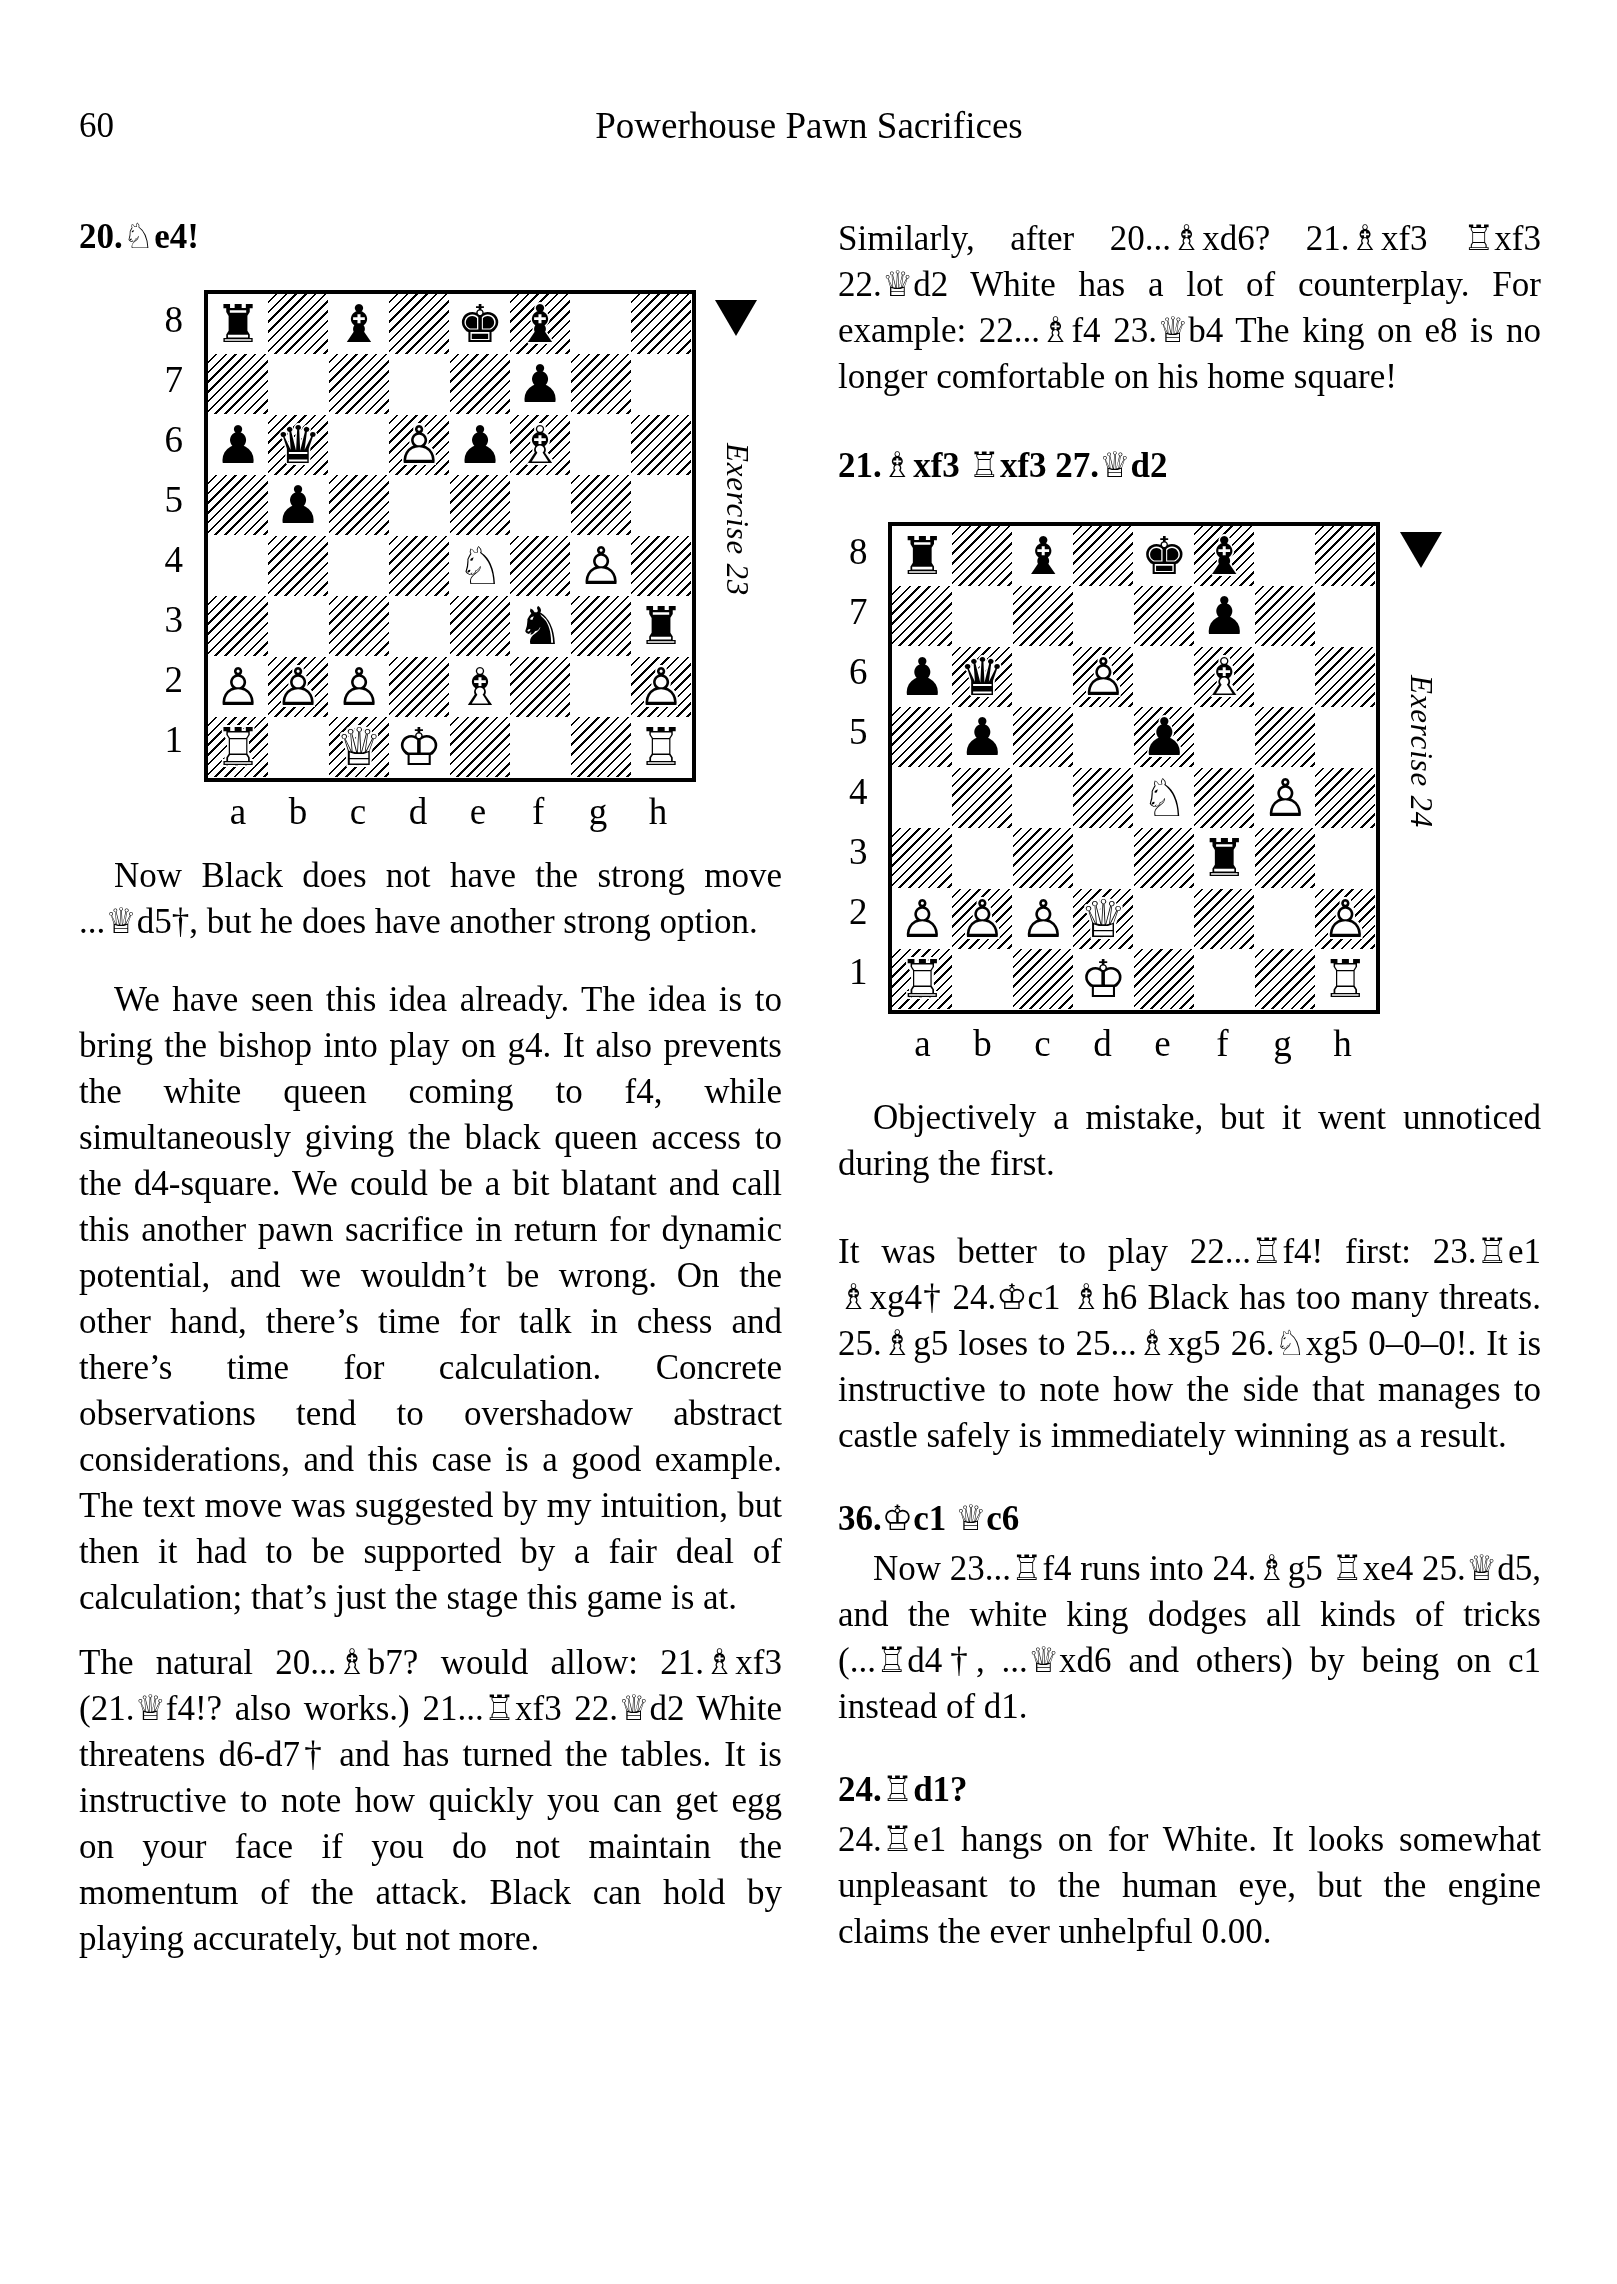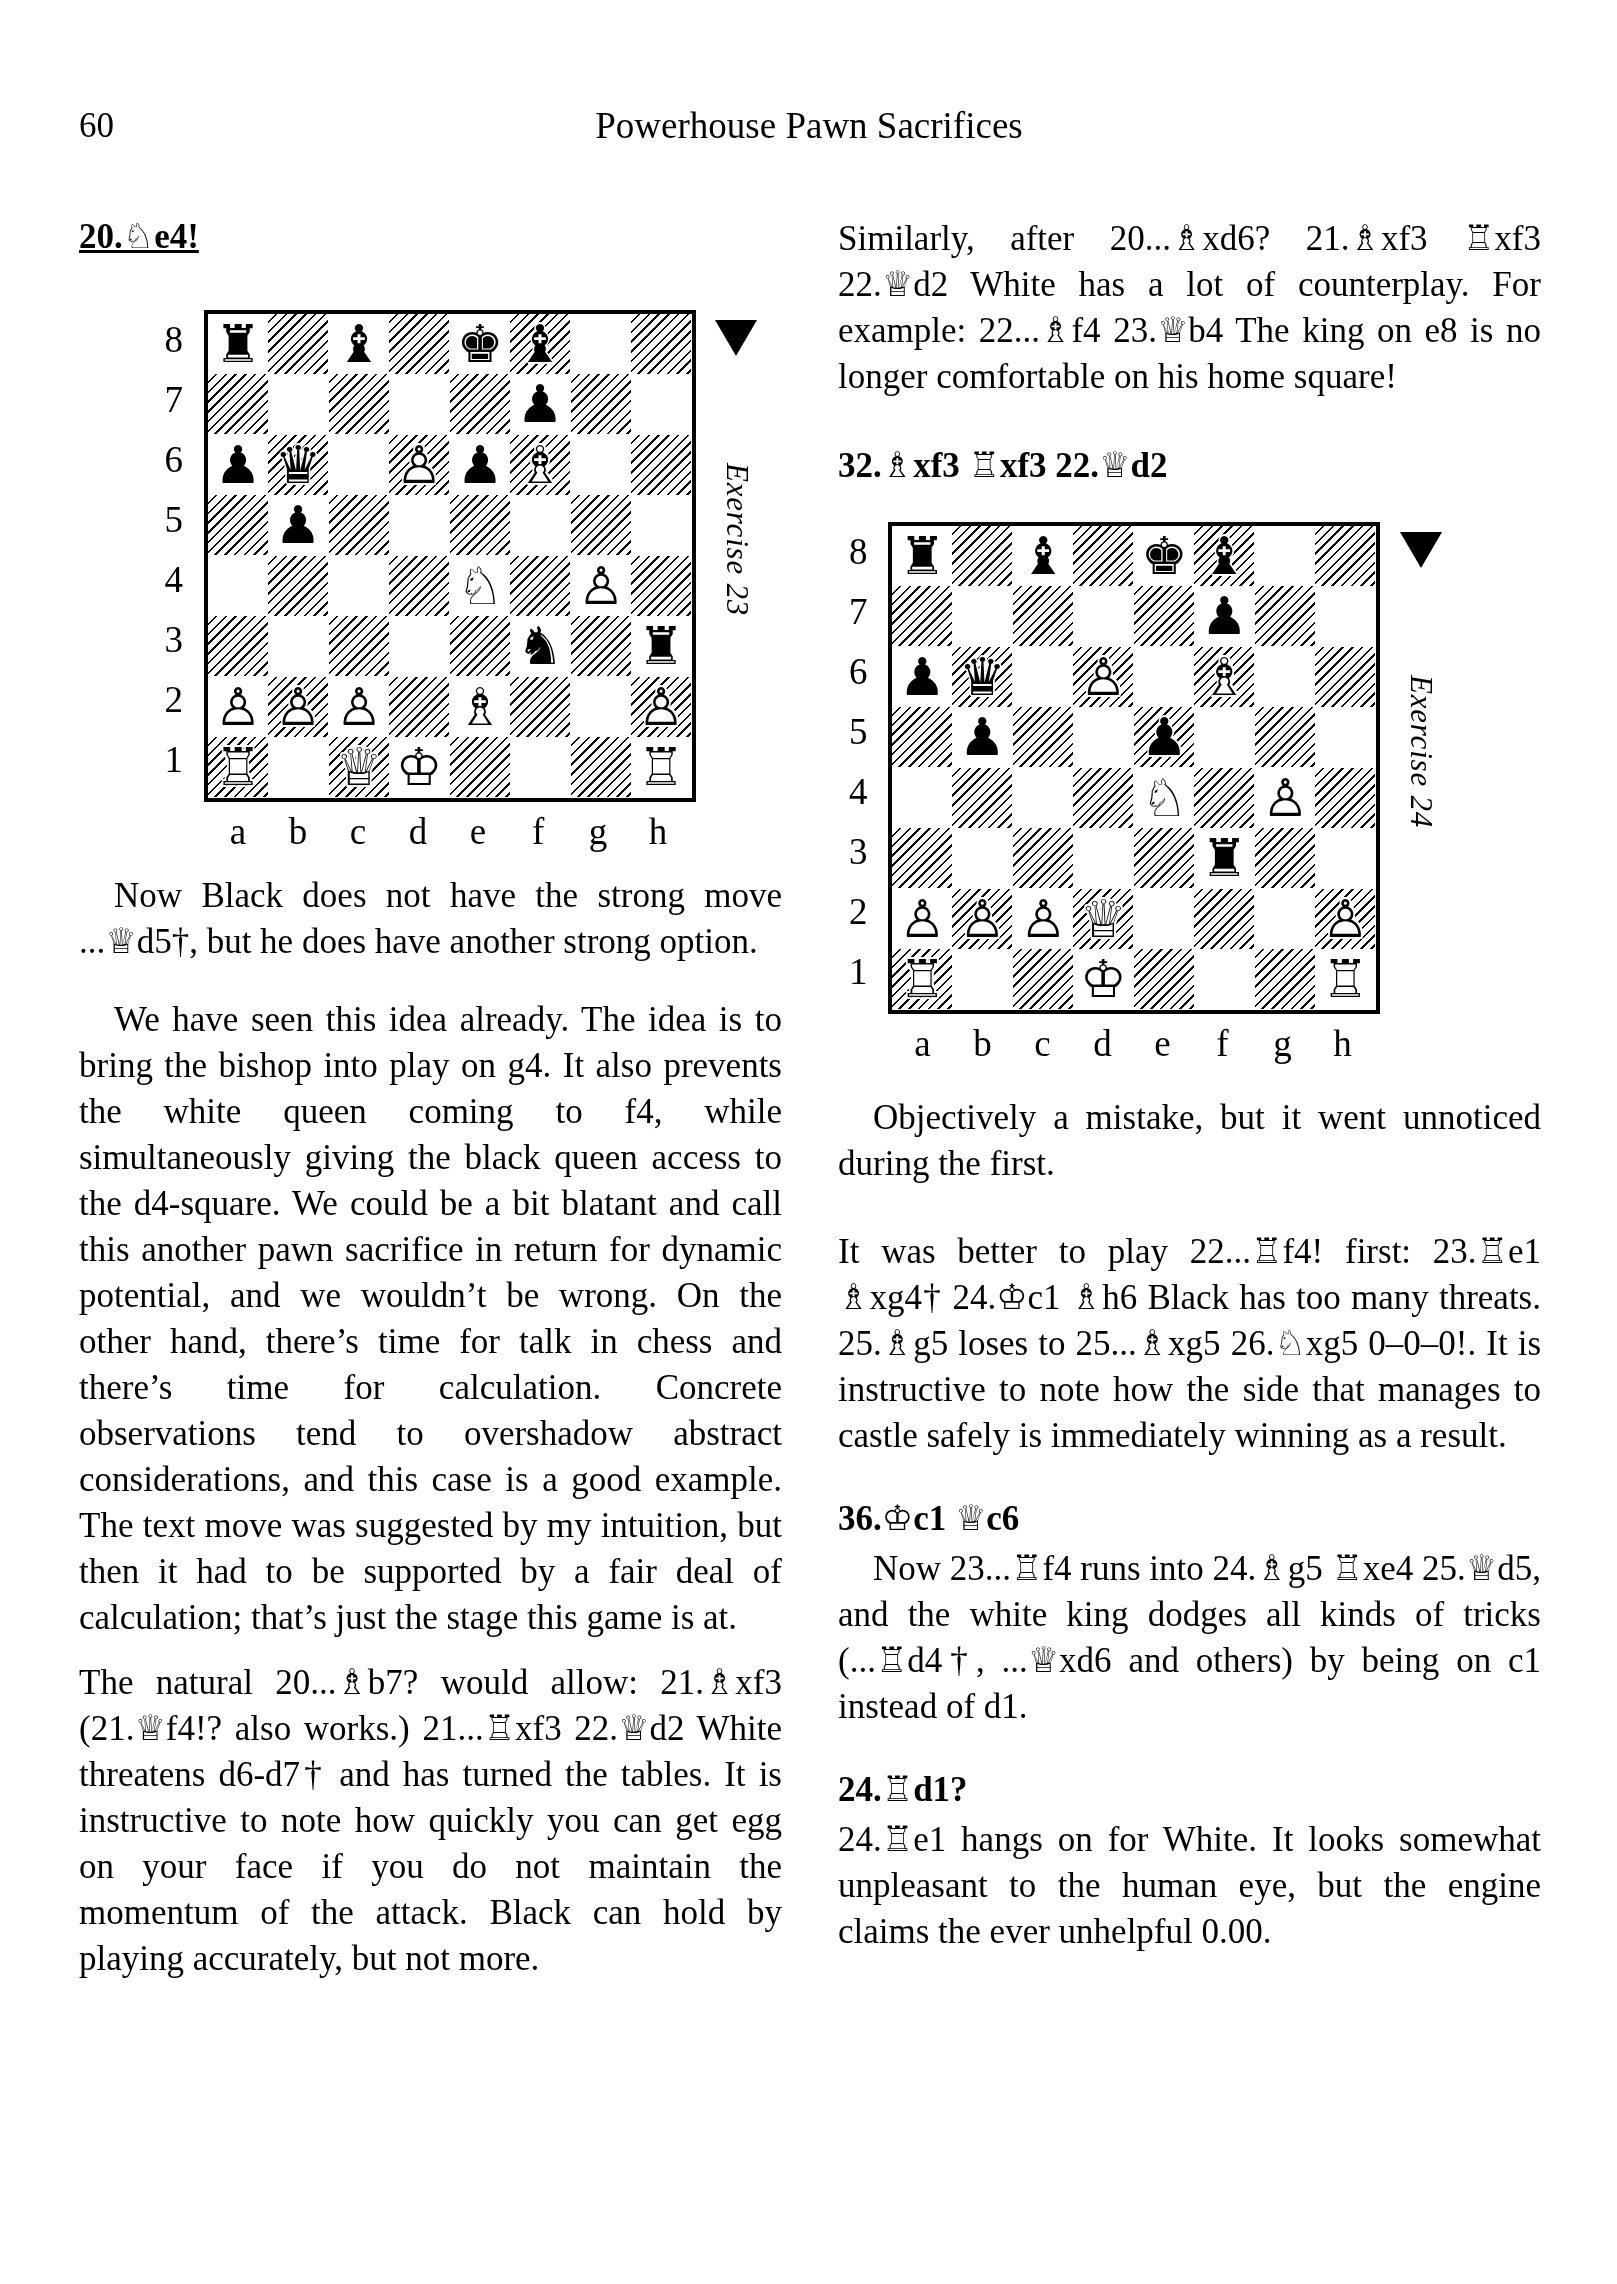--- a/index.html
+++ b/index.html
@@ -20,21 +20,21 @@
   .col.right{left:838px;}
 
   h3{font-size:35px;line-height:42px;font-weight:bold;margin:0;}
   p{font-size:35px;line-height:46px;margin:0;text-align:justify;}
   p.ind{text-indent:35px;}
 
   
   .mb8{margin-bottom:6.4px;} .mb10{margin-bottom:8px;} .mb24{margin-bottom:19.3px;}
   .mb26{margin-bottom:21px;} .mb38{margin-bottom:31px;} .mb40{margin-bottom:32px;}
   .mb44{margin-bottom:35px;} .mb48{margin-bottom:39px;} .mb52{margin-bottom:42px;}
-  .mb56{margin-bottom:45px;} .mb64{margin-bottom:52px;text-decoration:underline;}
+  .mb56{margin-bottom:45px;} .mb64{margin-bottom:32px;}
 
   
   .diagram{display:flex;}
   .diagram.d1{margin-left:50px;}
   .diagram.d2{margin-left:-26.6px;}
   .ranks{width:77px;box-sizing:border-box;padding-right:21px;text-align:right;}
   .rank-label{height:60px;line-height:60px;font-size:37px;}
   .board{position:relative;width:484px;height:484px;border:4px solid #000;background:#fff;}
   .sq{position:absolute;width:60px;height:60px;}
   .sq.dark{background:repeating-linear-gradient(135deg,#fff 0px,#fff 5.2px,#000 5.2px,#000 6.9px);}
@@ -245,21 +245,21 @@
       </div>
     </div>
 
     <p class="ind mb40">Now Black does not have the strong move ...♕d5†, but he does have another strong option.</p>
     <p class="ind mb24">We have seen this idea already. The idea is to bring the bishop into play on g4. It also prevents the white queen coming to f4, while simultaneously giving the black queen access to the d4-square. We could be a bit blatant and call this another pawn sacrifice in return for dynamic potential, and we wouldn’t be wrong. On the other hand, there’s time for talk in chess and there’s time for calculation. Concrete observations tend to overshadow abstract considerations, and this case is a good example. The text move was suggested by my intuition, but then it had to be supported by a fair deal of calculation; that’s just the stage this game is at.</p>
     <p>The natural 20...♗b7? would allow: 21.♗xf3 (21.♕f4!? also works.) 21...♖xf3 22.♕d2 White threatens d6-d7† and has turned the tables. It is instructive to note how quickly you can get egg on your face if you do not maintain the momentum of the attack. Black can hold by playing accurately, but not more.</p>
   </div>
 
   <div class="col right">
     <p class="mb56">Similarly, after 20...♗xd6? 21.♗xf3 ♖xf3 22.♕d2 White has a lot of counterplay. For example: 22...♗f4 23.♕b4 The king on e8 is no longer comfortable on his home square!</p>
-    <h3 class="mb44">32.♗xf3 ♖xf3 22.♕d2</h3>
+    <h3 class="mb44">21.♗xf3 ♖xf3 27.♕d2</h3>
 
     <div class="diagram d2 mb38" id="diag2">
       <div class="ranks">
           <div class="rank-label">8</div>
           <div class="rank-label">7</div>
           <div class="rank-label">6</div>
           <div class="rank-label">5</div>
           <div class="rank-label">4</div>
           <div class="rank-label">3</div>
           <div class="rank-label">2</div>

